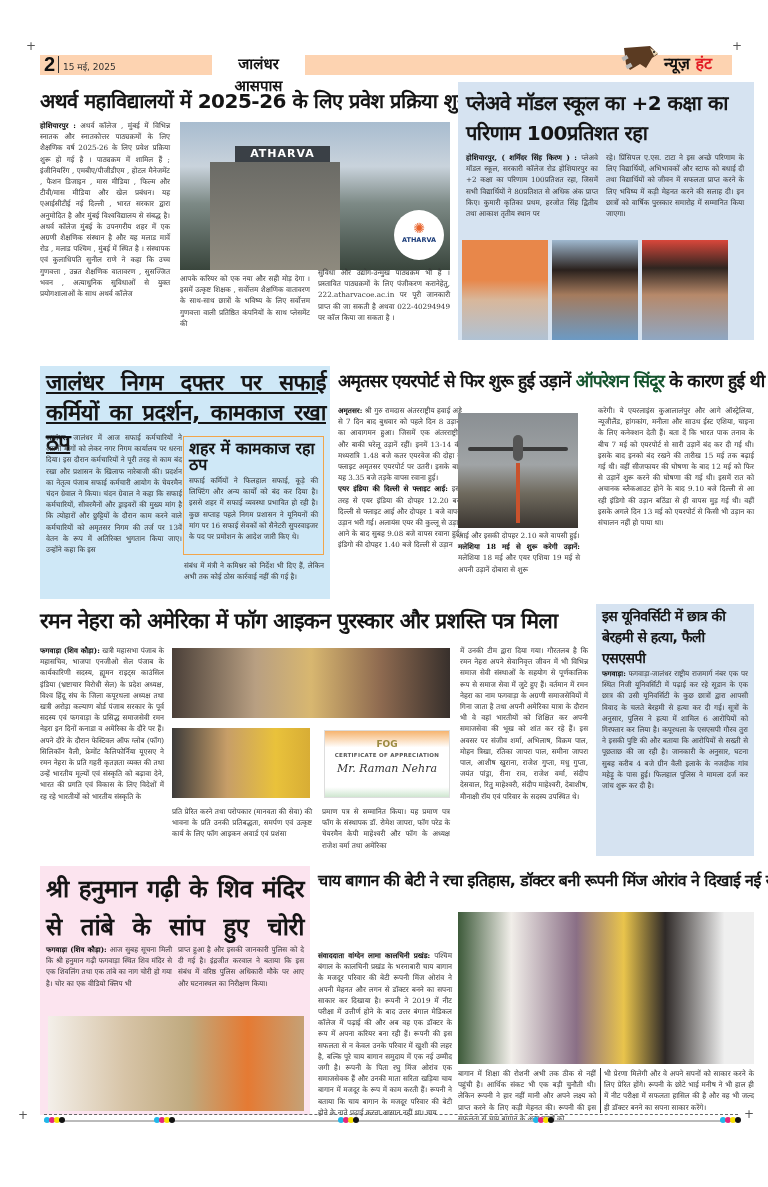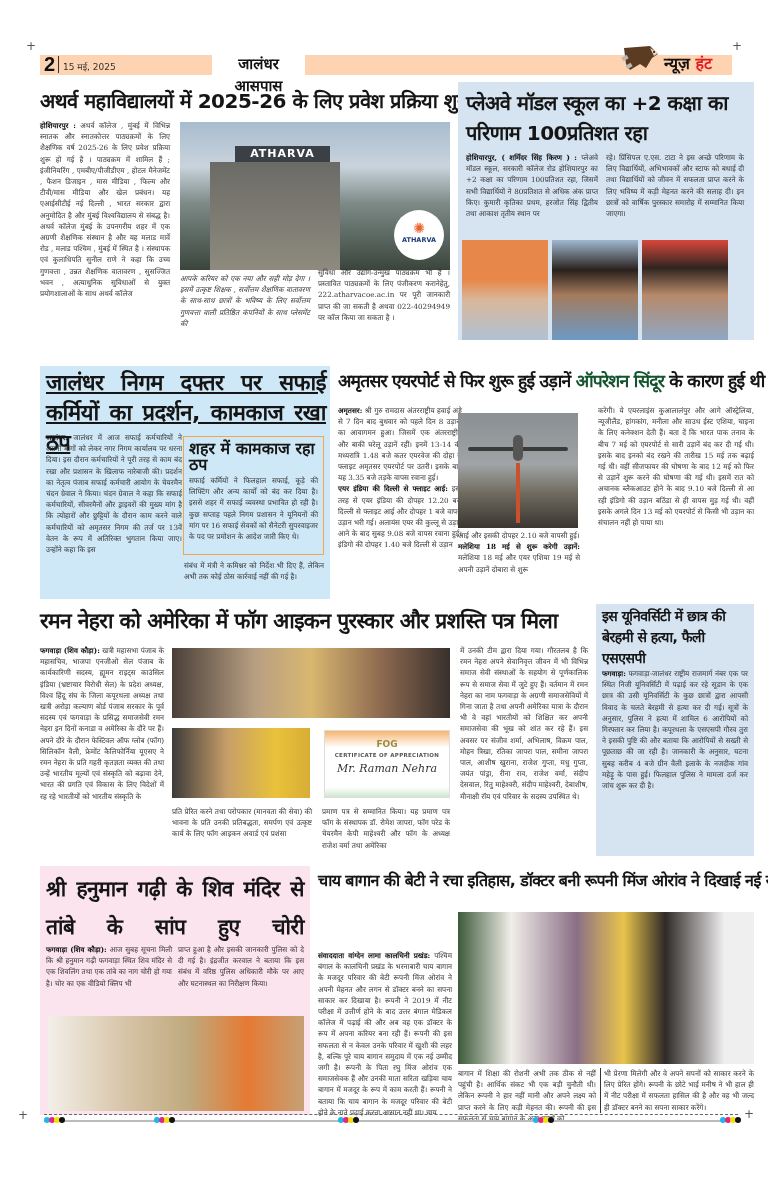--- a/index.html
+++ b/index.html
@@ -19,21 +19,21 @@
 
   .headline { font-family: "DejaVu Sans", sans-serif; font-weight: bold; color: #151515; letter-spacing: -0.5px; }
   .col { font-size: 7.2px; line-height: 11.2px; text-align: justify; color: #333; }
   .col b { color: #111; }
   .photo { overflow: hidden; }
 
   
   .s1-head { left: 40px; top: 86px; width: 410px; font-size: 20px; line-height: 30px; white-space: nowrap; }
   .s1-col1 { left: 40px; top: 120px; width: 130px; height: 215px; }
   .s1-img { left: 180px; top: 122px; width: 270px; height: 148px; background: linear-gradient(180deg,#a8bccf 0%,#c9d3dc 30%,#7d8a86 55%,#39453c 100%); }
-  .s1-col2 { left: 180px; top: 273px; width: 130px; font-style: italic; }
+  .s1-col2 { left: 180px; top: 273px; width: 130px; }
   .s1-col3 { left: 318px; top: 267px; width: 132px; }
 
   
   .s2-box { left: 458px; top: 82px; width: 296px; height: 258px; background: #d6e3f1; }
   .s2-head { left: 466px; top: 88px; width: 280px; font-size: 20px; line-height: 30px; text-align: left; }
   .s2-col1 { left: 466px; top: 152px; width: 132px; }
   .s2-col2 { left: 606px; top: 152px; width: 138px; }
   .s2-photo { top: 240px; height: 100px; }
 
   
@@ -65,21 +65,21 @@
   .s5-col3 { left: 322px; top: 806px; width: 128px; }
   .s5-col4 { left: 460px; top: 645px; width: 128px; }
 
   
   .s6-box { left: 596px; top: 604px; width: 158px; height: 252px; background: #d6e3f1; }
   .s6-head { left: 602px; top: 606px; width: 146px; font-size: 14px; line-height: 21px; }
   .s6-col { left: 602px; top: 668px; width: 146px; }
 
   
   .s7-box { left: 40px; top: 866px; width: 270px; height: 249px; background: #fce4ef; }
-  .s7-head { left: 46px; top: 870px; width: 258px; font-size: 21px; line-height: 38px; text-align: justify; text-align-last: justify; }
+  .s7-head { left: 46px; top: 870px; width: 258px; font-size: 24px; line-height: 38px; text-align: justify; text-align-last: justify; }
   .s7-col1 { left: 46px; top: 944px; width: 126px; }
   .s7-col2 { left: 178px; top: 944px; width: 126px; }
   .s7-img { left: 48px; top: 1016px; width: 256px; height: 95px; background: linear-gradient(90deg,#f3efe9 0%,#d7c4a7 30%,#bfa97e 55%,#e57a33 78%,#c5a176 100%); }
 
   
   .s8-head { left: 318px; top: 866px; width: 440px; font-size: 16px; line-height: 30px; white-space: nowrap; letter-spacing: -0.6px; }
   .s8-col1 { left: 318px; top: 910px; width: 134px; margin-top: 40px; }
   .s8-img { left: 458px; top: 912px; width: 296px; height: 152px; background: linear-gradient(90deg,#3d5a3a 0%,#f1eee9 18%,#8a6f86 40%,#e9c44c 56%,#2f2a28 70%,#efefef 90%); }
   .s8-col2 { left: 458px; top: 1068px; width: 138px; }
   .s8-divider { left: 600px; top: 1068px; width: 1px; height: 45px; background: #333; }

